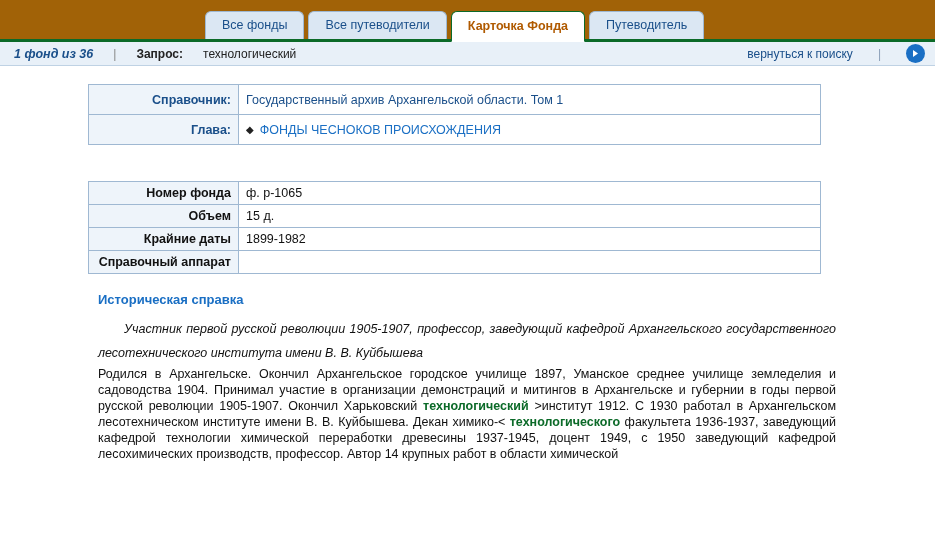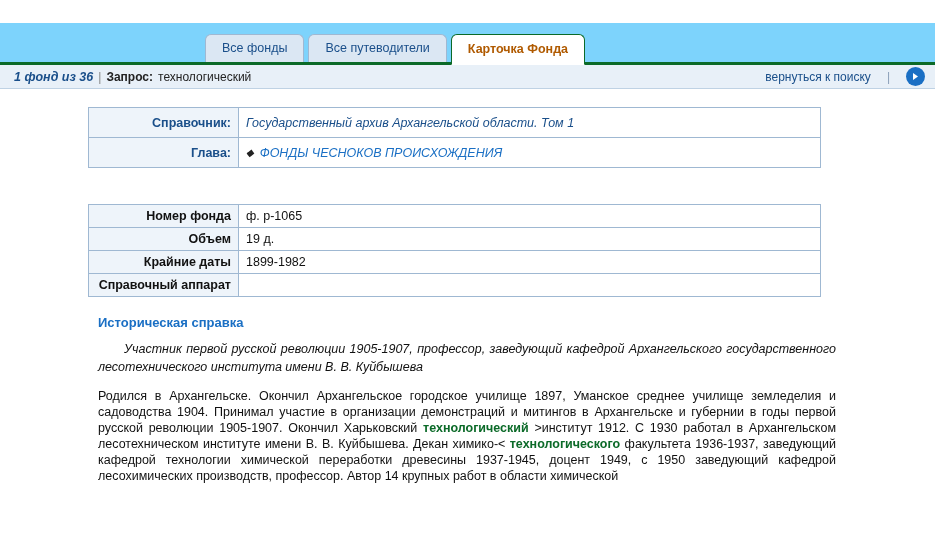--- a/index.html
+++ b/index.html
@@ -9,26 +9,25 @@
     background: #ffffff;
     font-family: "Liberation Sans", sans-serif;
     overflow: hidden;
   }
   .page { position: relative; width: 935px; height: 548px; background: #fff; }
 
   
   .tabbar {
     position: relative;
     height: 42px;
-    background: #7dd3fc;
+    background: #a16207;
     border-bottom: 3px solid #0b6a28;
     display: flex;
     align-items: flex-end;
     padding-left: 205px;
-    margin-top: 23px;
   }
   .tab {
     height: 28px;
     line-height: 26px;
     margin-right: 4px;
     padding: 0 16px;
     font-size: 12.5px;
     color: #1a4f8a;
     background: #dbe7f3;
     border: 1px solid #9fb8d2;
@@ -54,26 +53,26 @@
   .querybar {
     height: 24px;
     background: #e8f0f8;
     border-bottom: 1px solid #bfd2e4;
     display: flex;
     align-items: center;
     padding: 0 10px 0 14px;
     font-size: 12px;
     color: #333;
   }
-  .q-left { display: flex; align-items: baseline; gap: 5px; }
+  .q-left { display: flex; align-items: baseline; gap: 20px; }
   .q-count { color: #1a4f8a; font-weight: bold; font-style: italic; font-size: 12.5px; }
   .q-sep { color: #888; }
   .q-label { font-weight: bold; color: #222; }
   .q-value { color: #222; }
-  .q-right { margin-left: auto; display: flex; align-items: center; gap: 16px; }
+  .q-right { margin-left: auto; display: flex; align-items: center; gap: 25px; }
   .q-back { color: #1a4f8a; text-decoration: none; font-size: 12px; cursor: pointer; }
   .q-bar { color: #8aa0b8; }
   .arrow-btn {
     width: 19px; height: 19px; border-radius: 50%;
     background: #1a6fc4;
     display: inline-flex; align-items: center; justify-content: center;
     cursor: pointer;
   }
   .arrow-btn svg { display: block; }
 
@@ -97,21 +96,21 @@
     text-align: right;
     white-space: nowrap;
   }
   .lbl-dark {
     background: #eef4fa;
     color: #111;
     font-weight: bold;
     text-align: right;
     white-space: nowrap;
   }
-  .val { background: #ffffff; color: #1a4f8a; font-style: italic; }
+  .val { background: #ffffff; color: #1a4f8a; }
   .val-dark { background: #ffffff; color: #111; }
 
   .guide-td { height: 30px; }
   .chapter-link { color: #1a6fc4; text-decoration: none; }
   .bullet { color: #222; font-size: 10px; margin-right: 6px; vertical-align: 1px; }
 
   .gap { height: 24px; }
   .gap-sm { height: 12px; }
 
   .founder-label {
@@ -130,22 +129,22 @@
     color: #1a6fc4;
     font-size: 13px;
     font-weight: bold;
     margin: 18px 0 10px 10px;
   }
   .hist-italic {
     font-style: italic;
     font-size: 12.5px;
     color: #111;
     text-align: justify;
-    line-height: 18px;
-    margin: 0 0 12px 10px;
+    line-height: 24px;
+    margin: 0 0 1px 10px;
     width: 738px;
     text-indent: 26px;
   }
   .hist-body {
     font-size: 12.5px;
     color: #111;
     text-align: justify;
     line-height: 16px;
     margin: 0 0 12px 10px;
     width: 738px;
@@ -154,20 +153,21 @@
 </style>
 </head>
 <body>
 
 <div class="page">
 
   <div class="tabbar">
     <div class="tab">Все фонды</div>
     <div class="tab">Все путеводители</div>
     <div class="tab active">Карточка Фонда</div>
+    <div class="tab">Путеводитель</div>
   </div>
 
   <div class="querybar">
     <div class="q-left">
       <span class="q-count">1 фонд из 36</span>
       <span class="q-sep">|</span>
       <span class="q-label">Запрос:</span>
       <span class="q-value">технологический</span>
     </div>
     <div class="q-right">
@@ -204,21 +204,21 @@
     <div class="gap-sm"></div>
 
     <table class="box">
       <tbody>
           <tr>
         <td class="lbl-dark narrow-lbl">Номер фонда</td>
         <td class="val-dark">ф. р-1065</td>
       </tr>
       <tr>
         <td class="lbl-dark narrow-lbl">Объем</td>
-        <td class="val-dark">19 д.</td>
+        <td class="val-dark">15 д.</td>
       </tr>
       <tr>
         <td class="lbl-dark narrow-lbl">Крайние даты</td>
         <td class="val-dark">1899-1982</td>
       </tr>
       <tr>
         <td class="lbl-dark narrow-lbl">Справочный аппарат</td>
         <td class="val-dark"></td>
       </tr>
     </tbody>

